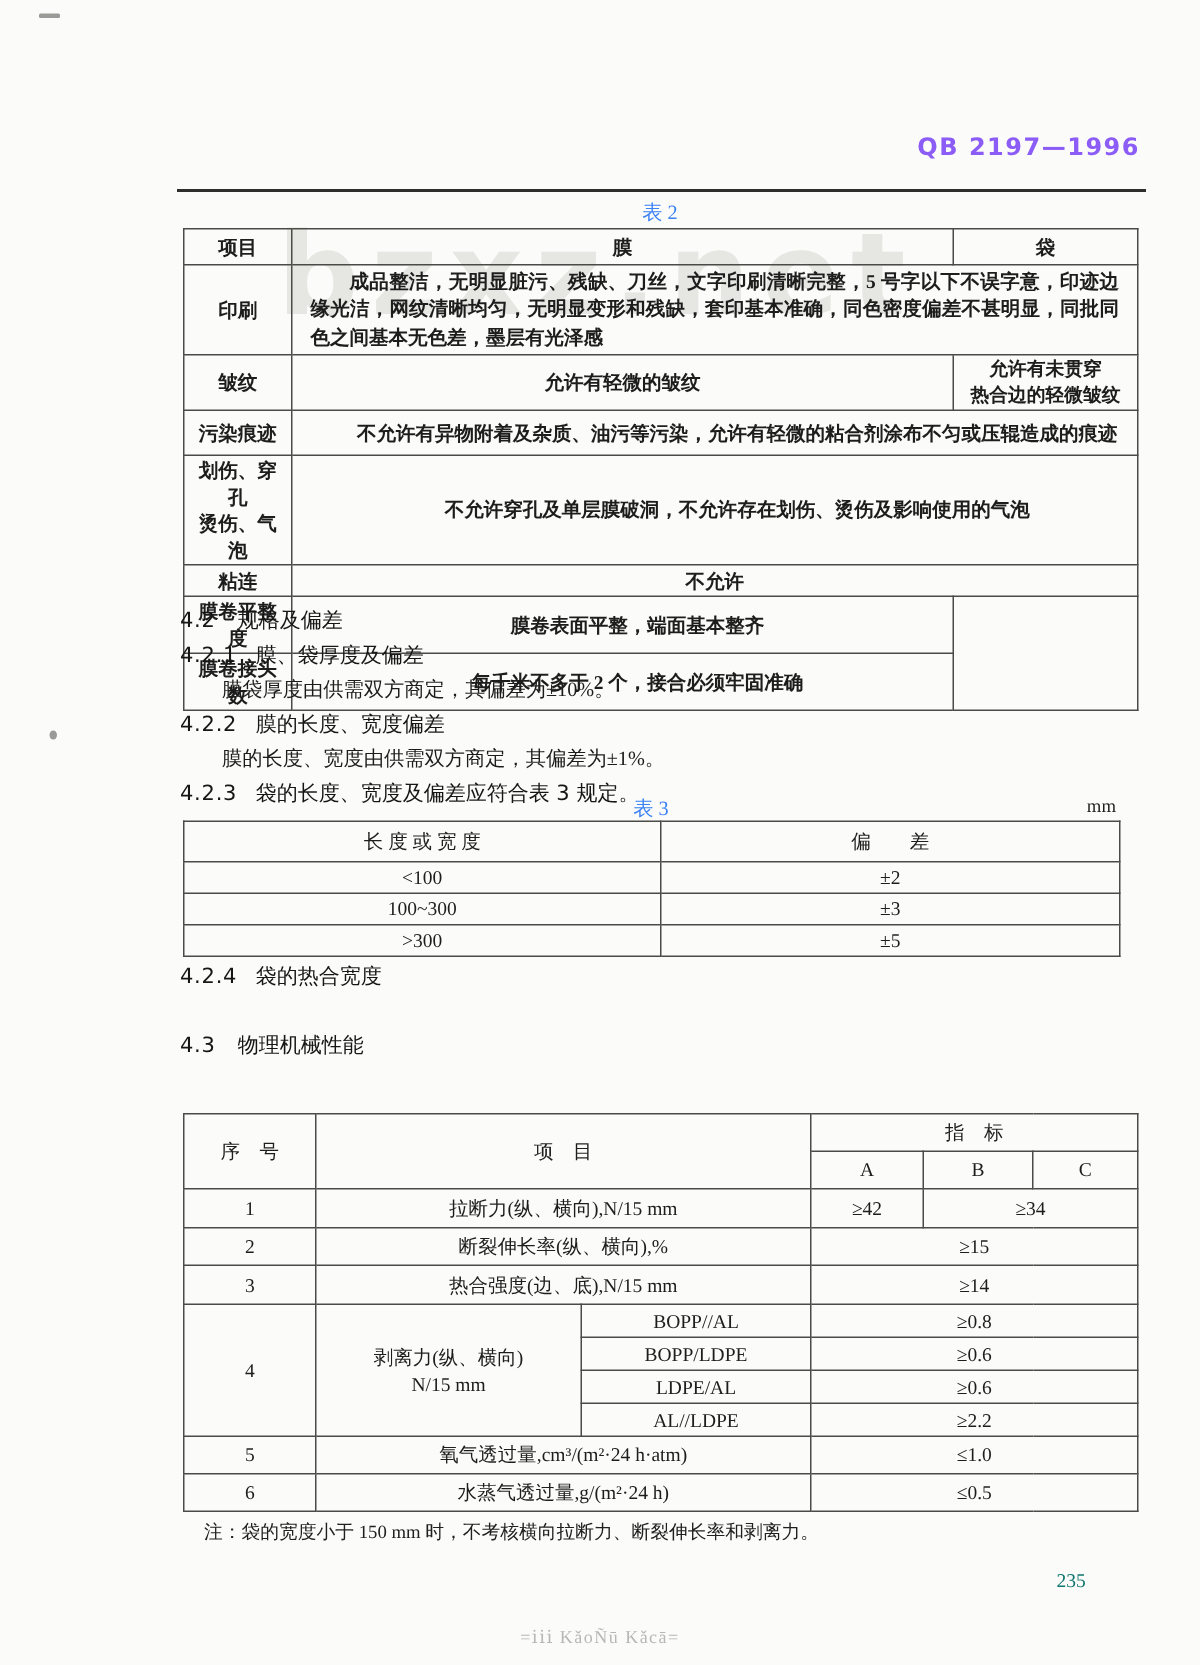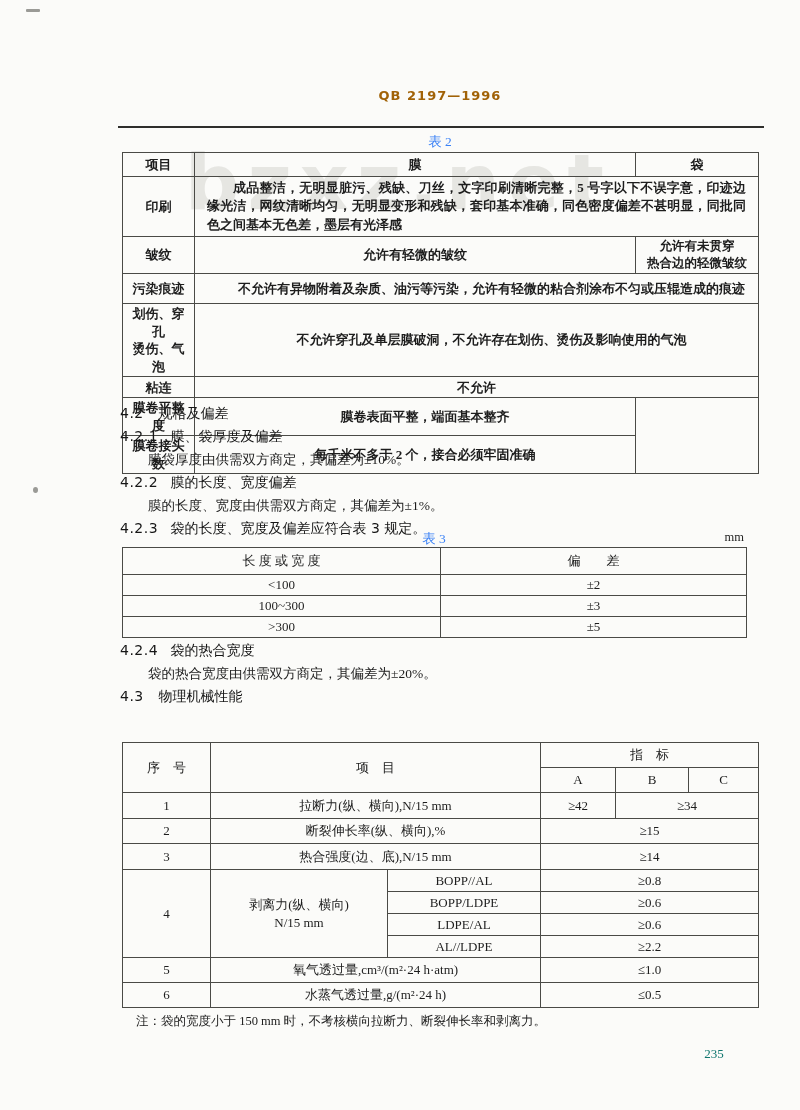--- a/index.html
+++ b/index.html
@@ -19,23 +19,23 @@
     user-select:none;
   }
   .wm-footer {
     position:absolute; z-index:1; top:1084px; left:0; width:800px;
     text-align:center; font-size:12px; color:#b7b7b4; letter-spacing:1px;
   }
   .speck { position:absolute; z-index:1; background:#9a9a96; border-radius:50%; }
 
   
   .doc-number {
-    top:88px; left:120px; width:640px; text-align:center;
+    top:88px; left:120px; width:640px; text-align:right;
     font-family:"DejaVu Sans","Liberation Sans",sans-serif;
-    font-weight:bold; font-size:13px; letter-spacing:1px; color:#a16207;
+    font-weight:bold; font-size:16px; letter-spacing:1px; color:#8b5cf6;
   }
   .rule { top:126px; left:118px; width:646px; height:2px; background:#2e2e2c; }
 
   
   .tbl-caption { text-align:center; font-size:13.5px; color:#3b82f6; }
   .caption-row { left:122px; width:624px; }
   .caption-row .unit { position:absolute; right:2px; top:0; font-size:12.5px; }
   .heading {
     left:120px; width:648px; font-size:14px; color:#161616;
     font-family:"DejaVu Sans","Liberation Sans",sans-serif; font-weight:500;
@@ -182,21 +182,20 @@
       <td class="c">&gt;300</td>
       <td class="c">±5</td>
     </tr>
   </tbody>
     </table>
 
   <div class="abs heading" style="top:642px;">
     <span class="num num3">4.2.4</span>
     <span>袋的热合宽度</span>
   </div>
-  <div class="abs body-text" style="top:665px;">袋的热合宽度由供需双方商定，其偏差为±20%。</div>
 
   <div class="abs heading" style="top:688px;">
     <span class="num">4.3</span>
     <span>物理机械性能</span>
   </div>
 
 
   <table class="abs t t4">
     <colgroup>
       <col style="width:88px">
@@ -261,14 +260,15 @@
       <td class="c">6</td>
       <td class="c" colspan="2">水蒸气透过量,g/(m²·24 h)</td>
       <td class="c" colspan="3">≤0.5</td>
     </tr>
   </tbody>
     </table>
 
   <div class="abs note-line" style="top:1013px;">注：袋的宽度小于 150 mm 时，不考核横向拉断力、断裂伸长率和剥离力。</div>
 
   <div class="abs page-number">235</div>
+  <div class="wm-footer">=ⅰⅰⅰ KǎoÑū Kǎcā=</div>
 
 </div>
 
 </body></html>

